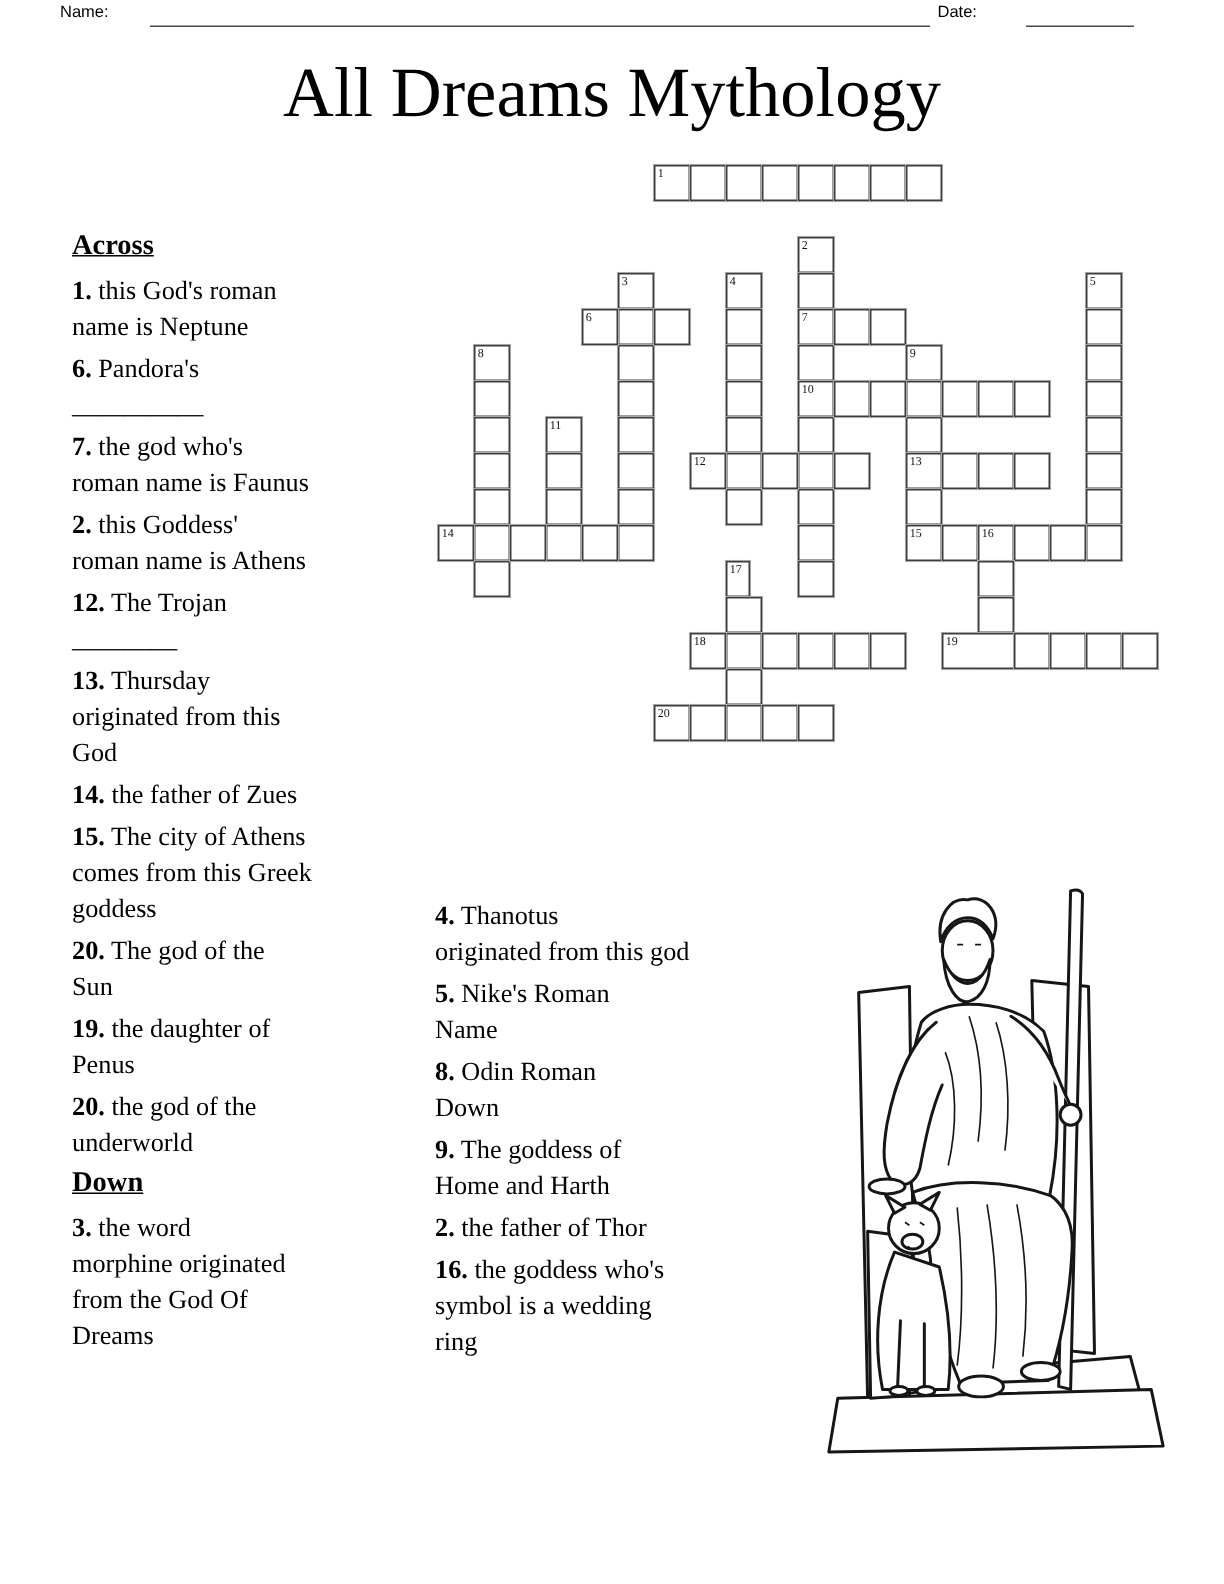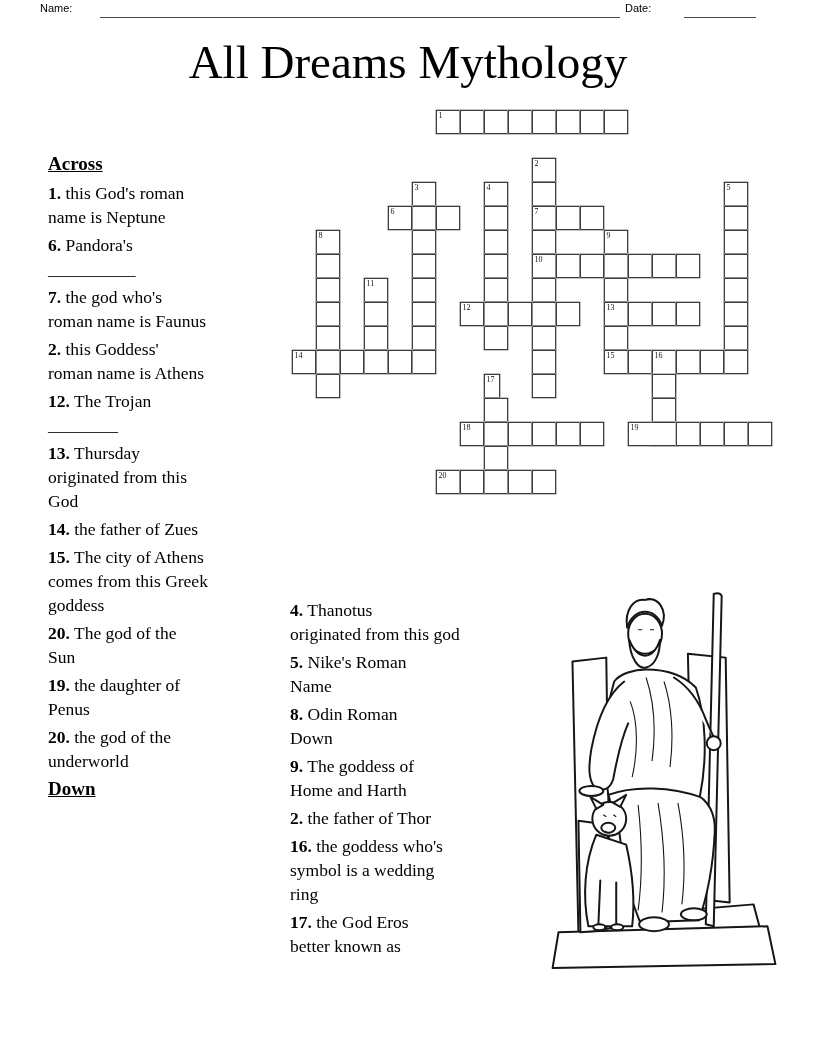--- a/index.html
+++ b/index.html
@@ -71,37 +71,39 @@
     <p class="clue"><b>15.</b> <span>The city of Athens
 comes from this Greek
 goddess</span></p>
     <p class="clue"><b>20.</b> <span>The god of the
 Sun</span></p>
     <p class="clue"><b>19.</b> <span>the daughter of
 Penus</span></p>
     <p class="clue"><b>20.</b> <span>the god of the
 underworld</span></p>
     <h2 class="clue-head down">Down</h2>
+    <p class="clue"><b>3.</b> <span>the word
+morphine originated
+from the God Of
+Dreams</span></p>
   </div>
 
   <div class="clue-col" id="col-mid">
     <p class="clue"><b>4.</b> <span>Thanotus
 originated from this god</span></p>
     <p class="clue"><b>5.</b> <span>Nike's Roman
 Name</span></p>
     <p class="clue"><b>8.</b> <span>Odin Roman
 Down</span></p>
     <p class="clue"><b>9.</b> <span>The goddess of
 Home and Harth</span></p>
     <p class="clue"><b>2.</b> <span>the father of Thor</span></p>
     <p class="clue"><b>16.</b> <span>the goddess who's
 symbol is a wedding
 ring</span></p>
-    <p class="clue"><b>17.</b> <span>the God Eros
-better known as</span></p>
   </div>
 
   <div id="grid" style="left: 292px; top: 110px;">
       <div class="cell" style="left: 144px; top: 0px; width: 24px; height: 24px;">
         <span class="cellnum">1</span>
       </div>
       <div class="cell" style="left: 168px; top: 0px; width: 24px; height: 24px;"></div>
       <div class="cell" style="left: 192px; top: 0px; width: 24px; height: 24px;"></div>
       <div class="cell" style="left: 216px; top: 0px; width: 24px; height: 24px;"></div>
       <div class="cell" style="left: 240px; top: 0px; width: 24px; height: 24px;"></div>

